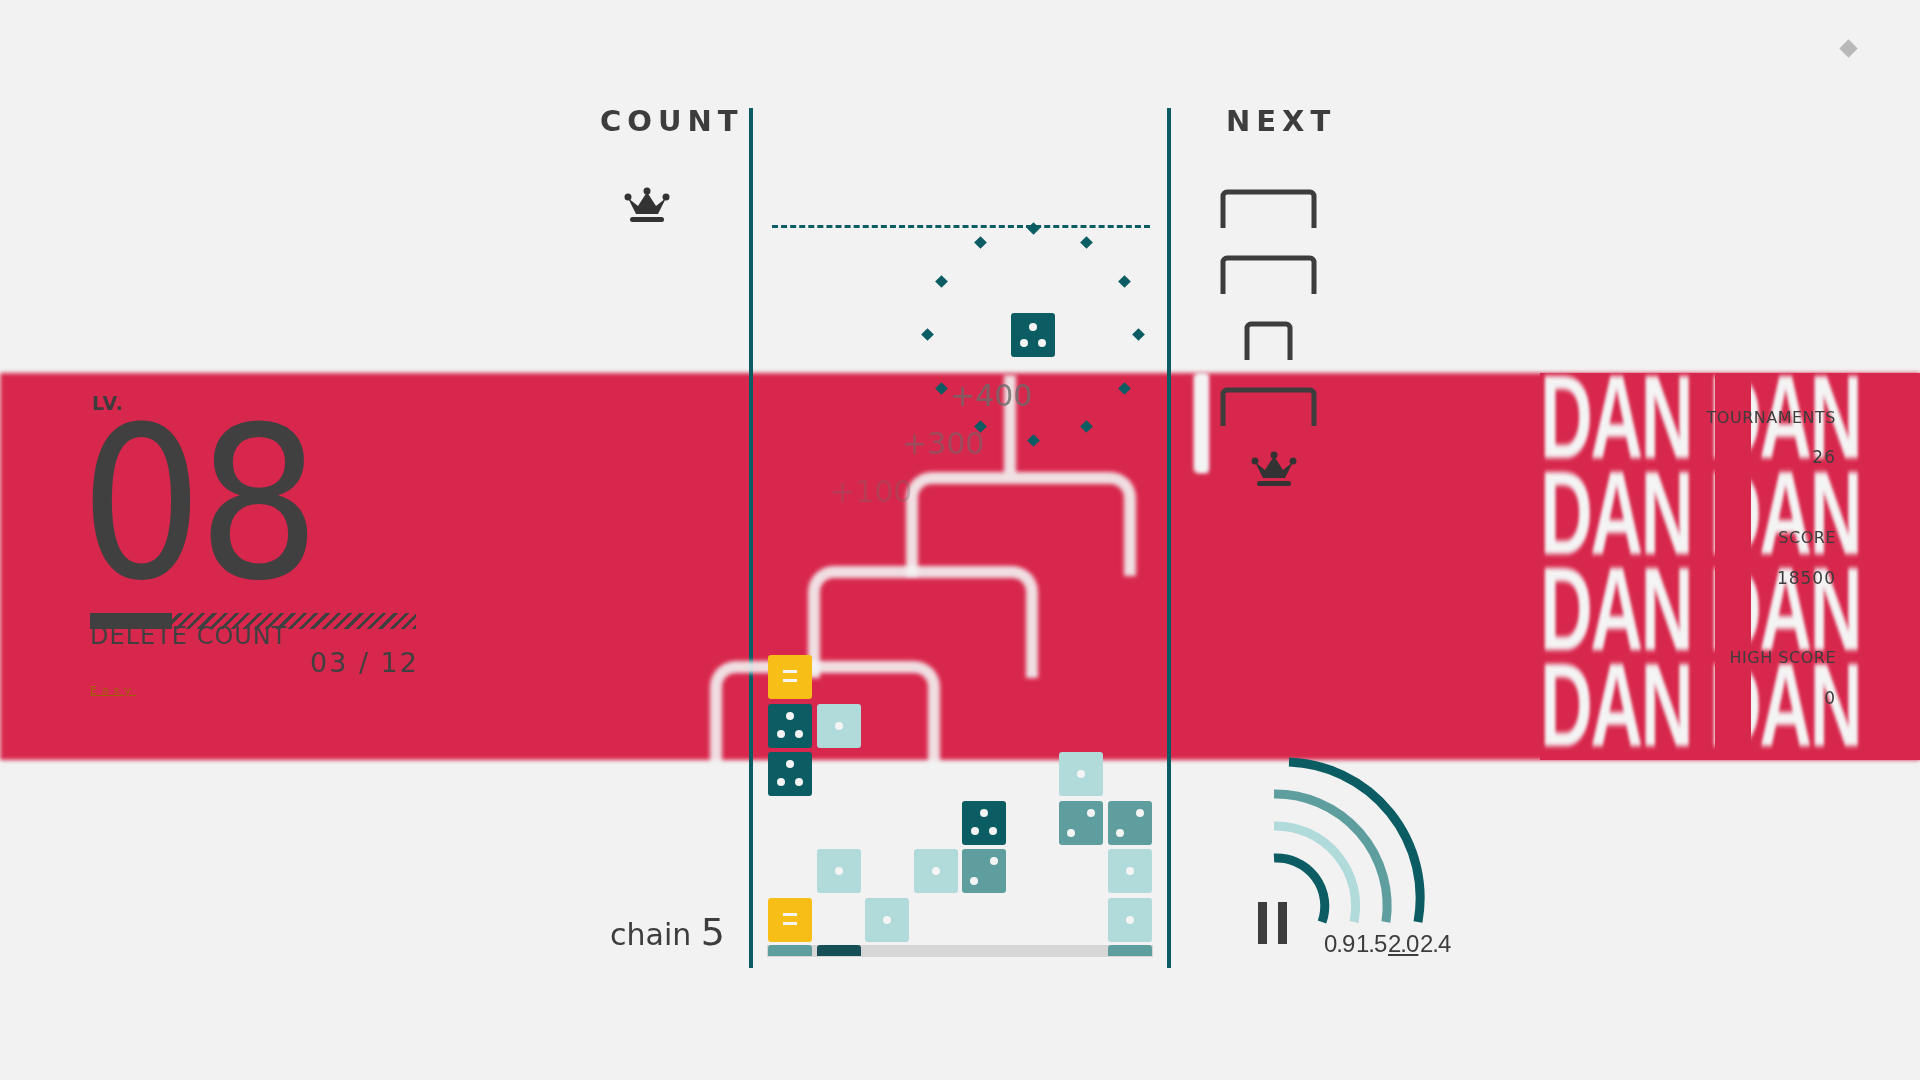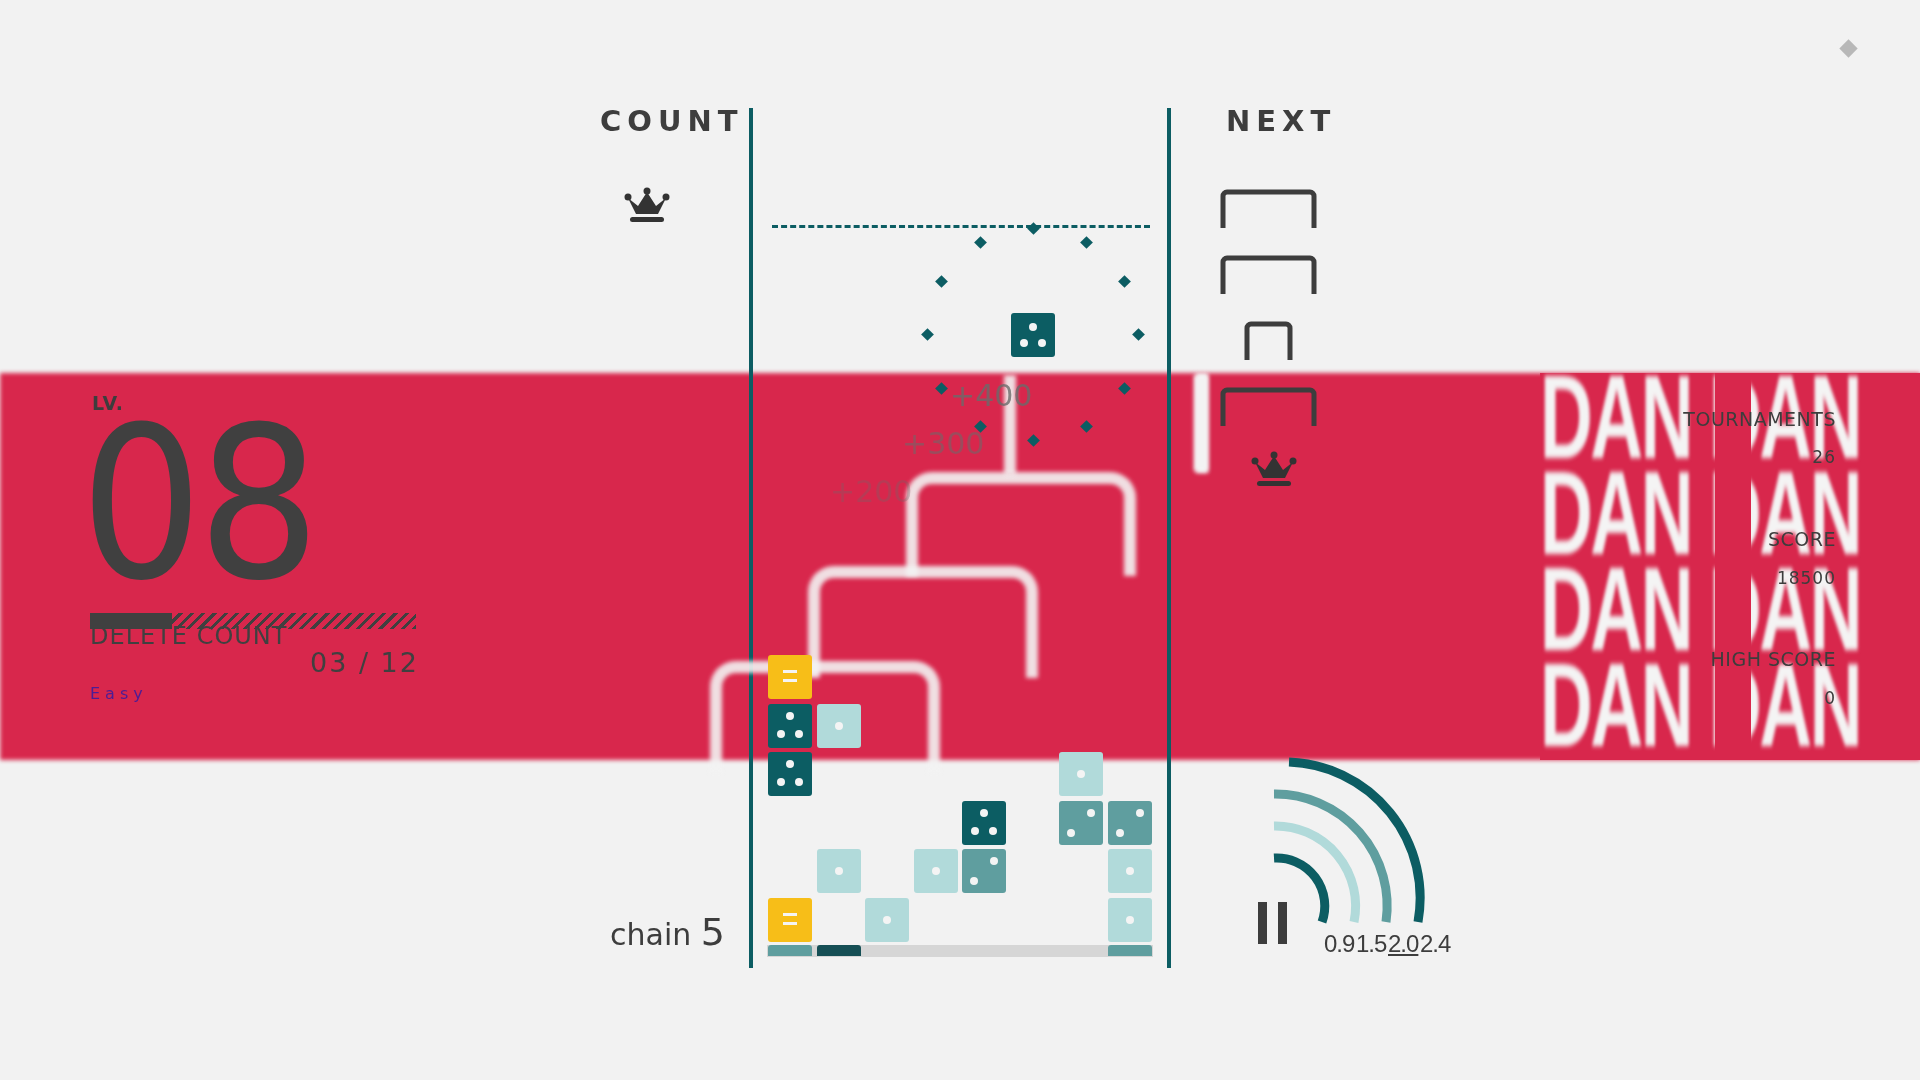--- a/index.html
+++ b/index.html
@@ -8,34 +8,34 @@
   #band{position:absolute;left:0;top:373px;width:1920px;height:387px;background:#d8274c;filter:blur(2px);}
   #danwall{position:absolute;left:1540px;top:373px;width:380px;height:387px;overflow:hidden;background:#d8274c;}
   .dan{position:absolute;font-family:"Liberation Sans",sans-serif;font-weight:bold;font-size:118px;line-height:96px;color:#f4f4f4;letter-spacing:-4px;transform:scaleX(0.62);transform-origin:left top;filter:blur(2.5px);white-space:nowrap;}
   .dan-bar{position:absolute;left:175px;top:0;width:36px;height:387px;background:#d8274c;}
   .lv-label{left:92px;top:392px;font-size:19px;font-weight:bold;letter-spacing:1px;}
   .lv-num{left:80px;top:400px;font-size:210px;line-height:210px;font-family:"DejaVu Sans",sans-serif;letter-spacing:-6px;color:#404040;transform:scaleX(0.92);transform-origin:left top;}
   .prog{left:90px;top:613px;width:326px;height:16px;background:repeating-linear-gradient(-45deg,#404040 0 3px,transparent 3px 8px);}
   .prog-fill{position:absolute;left:0;top:0;height:16px;background:#404040;}
   .delete-label{left:90px;top:622px;font-size:24px;letter-spacing:1px;color:#404040;text-align:right;}
   .delete-val{left:310px;top:647px;font-size:27px;letter-spacing:2px;color:#404040;}
-  .diff{left:90px;top:684px;font-size:16px;letter-spacing:5px;color:#4c1d95;}
+  .diff{left:90px;top:684px;font-size:11px;letter-spacing:5px;color:#a16207;text-decoration:underline;}
   .hdr{font-size:29px;font-weight:bold;letter-spacing:6px;color:#3d3d3d;}
   .wall{position:absolute;top:108px;width:4px;height:860px;background:#0c5d63;}
   .dash{left:772px;top:225px;width:378px;height:0;border-top:3px dashed #0c5d63;}
   .die{position:absolute;width:44px;height:44px;border-radius:3px;}
   .d1{background:#b1dada;}
   .d2{background:#5f9e9f;}
   .d3{background:#0c5d63;}
   .dy{background:#f7be18;}
   .pip{position:absolute;width:8px;height:8px;border-radius:50%;background:#f4f4f4;}
   .eq{position:absolute;left:15px;width:14px;height:3px;background:#f4f4f4;}
   .orbit{position:absolute;width:9px;height:9px;background:#0c5d63;transform:rotate(45deg);}
   .plus{font-size:30px;color:#6b6b6b;opacity:.8;}
-  .stat-label{right:84px;font-size:19px;text-align:center;letter-spacing:.5px;color:#3d3d3d;}
+  .stat-label{right:84px;font-size:16px;text-align:center;letter-spacing:.5px;color:#3d3d3d;}
   .stat-val{right:84px;font-size:17px;text-align:right;letter-spacing:1px;color:#3d3d3d;}
   .speed-label{font-size:24px;font-family:"Liberation Sans",sans-serif;color:#3d3d3d;letter-spacing:-1px;}
   .chain{left:610px;top:910px;font-size:30px;color:#3d3d3d;}
   .chain b{font-weight:normal;font-size:38px;}
   .tree{position:absolute;border:12px solid #f3f3f3;border-bottom:none;border-radius:26px 26px 0 0;filter:blur(2px);opacity:.9;}
   .tree-stem{position:absolute;width:12px;background:#f3f3f3;filter:blur(2px);opacity:.9;}
 </style>
 </head>
 <body>
 
@@ -73,21 +73,21 @@
 <div class="abs dash"></div>
 
 <div class="tree" style="left:906px;top:472px;width:206px;height:92px;"></div>
 <div class="tree-stem" style="left:1004px;top:375px;height:100px;"></div>
 <div class="tree" style="left:808px;top:566px;width:206px;height:100px;"></div>
 <div class="tree" style="left:710px;top:661px;width:206px;height:99px;"></div>
 <div class="abs" style="left:1196px;top:373px;width:12px;height:100px;background:#f3f3f3;filter:blur(2px);"></div>
 
 <div class="abs plus" style="left:950px;top:378px;">+400</div>
 <div class="abs plus" style="left:902px;top:426px;opacity:.55;">+300</div>
-<div class="abs plus" style="left:830px;top:474px;opacity:.3;">+200</div>
+<div class="abs plus" style="left:830px;top:474px;opacity:.3;">+100</div>
 
 <div class="orbit" style="left:1029px;top:224px;"></div>
 <div class="orbit" style="left:976px;top:238px;"></div>
 <div class="orbit" style="left:1082px;top:238px;"></div>
 <div class="orbit" style="left:937px;top:277px;"></div>
 <div class="orbit" style="left:1120px;top:277px;"></div>
 <div class="orbit" style="left:923px;top:330px;"></div>
 <div class="orbit" style="left:1134px;top:330px;"></div>
 <div class="orbit" style="left:937px;top:384px;"></div>
 <div class="orbit" style="left:1120px;top:384px;"></div>

